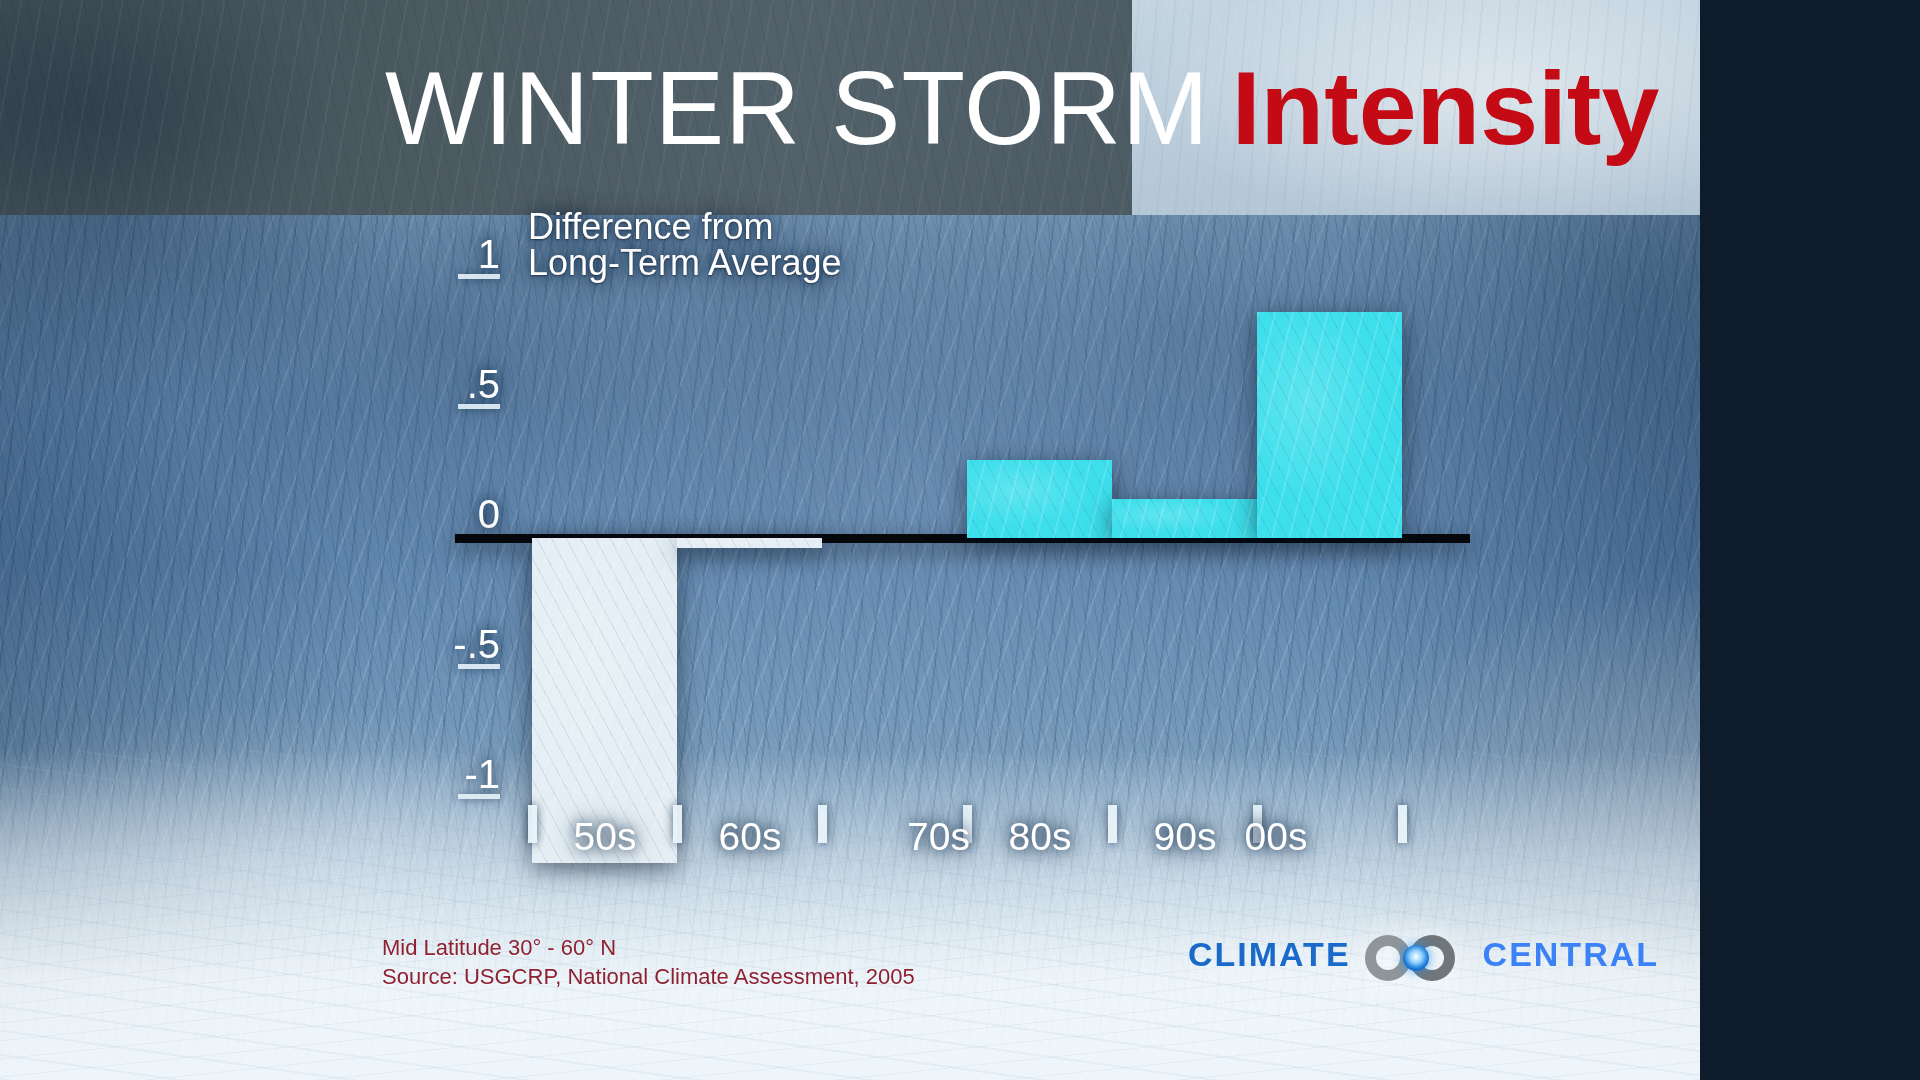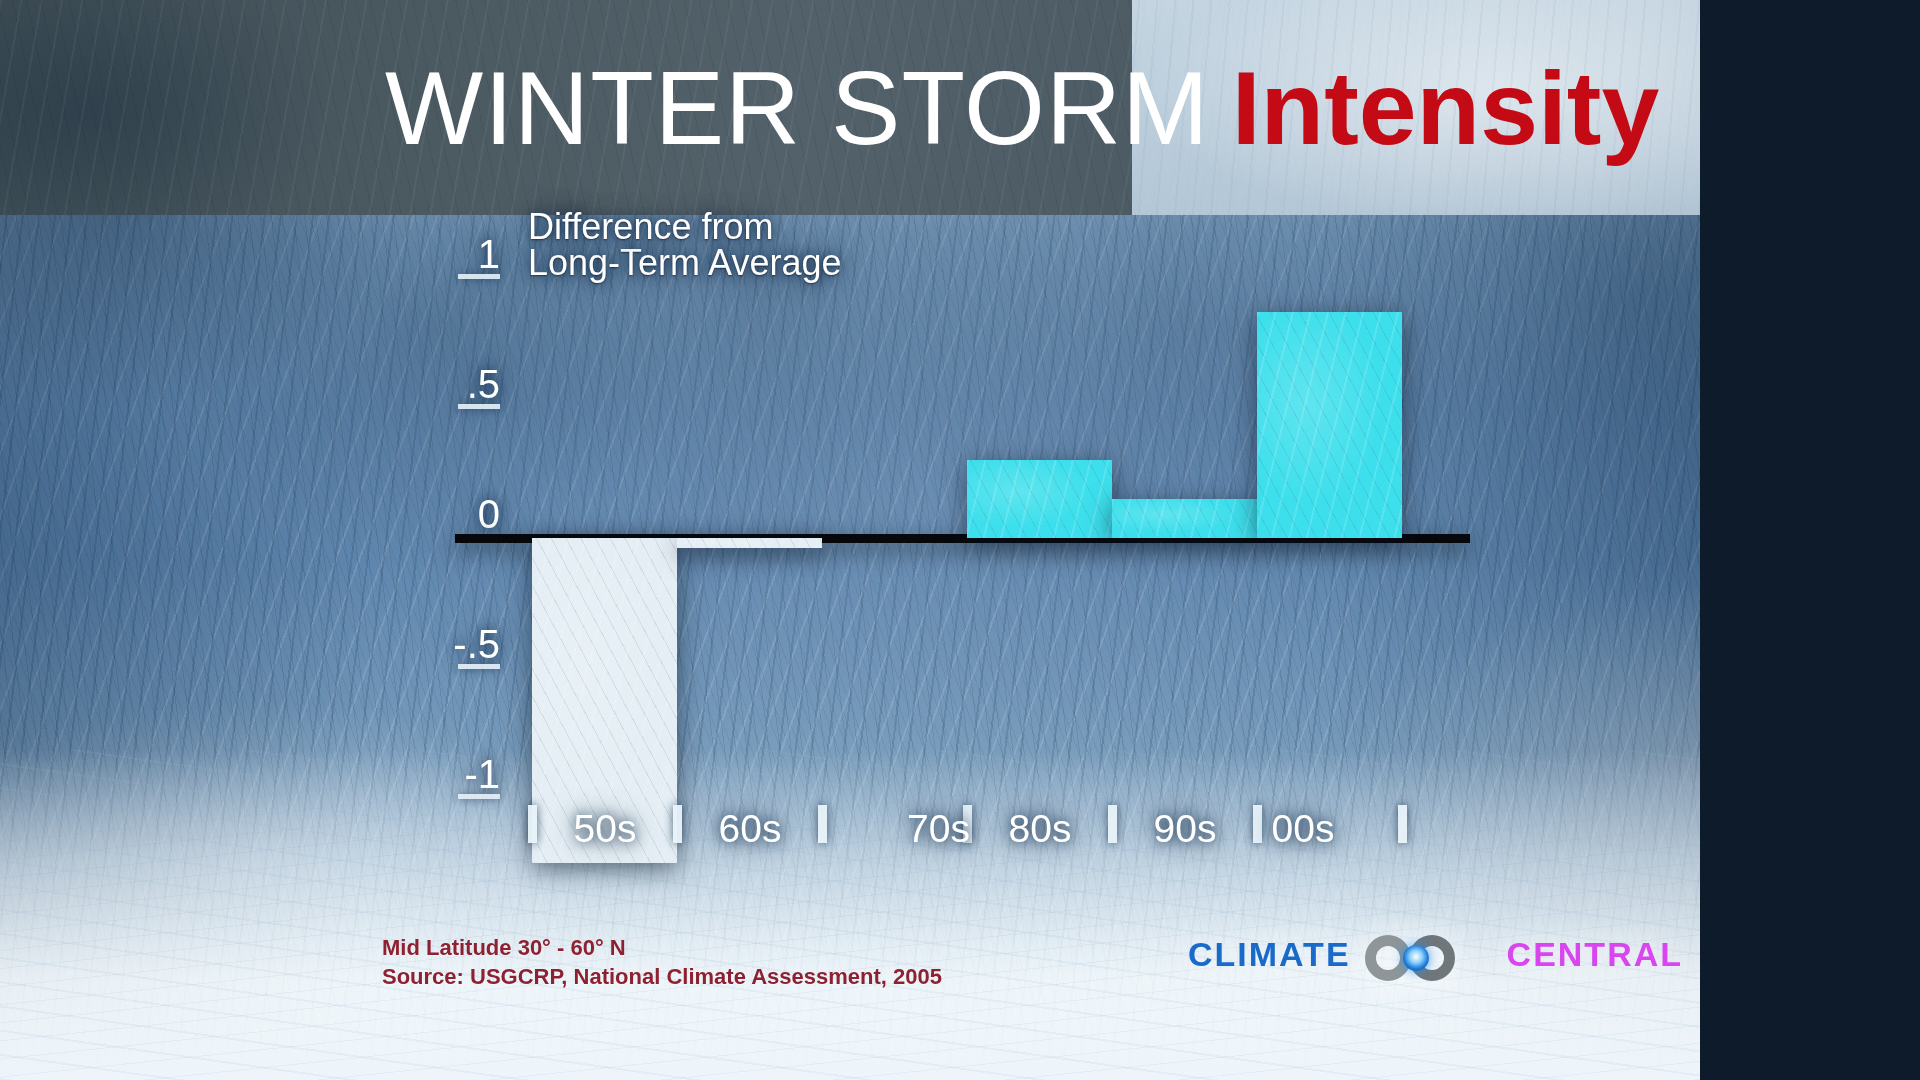--- a/index.html
+++ b/index.html
@@ -138,29 +138,30 @@
 
   .xtick {
     position:absolute; width:9px; height:38px;
     background:rgba(232,242,249,.95);
     box-shadow:0 0 10px rgba(10,35,65,.7);
   }
   .xlabel {
     position:absolute; color:#ffffff; font-size:39px; text-align:center;
     text-shadow:0 0 12px rgba(10,35,65,.9), 0 0 26px rgba(10,35,65,.65);
     width:150px;
+    margin-top:8px;
   }
 
   
   .footer {
     position:absolute; left:0; top:915px; width:1920px; height:165px;
   }
   .footer-note {
     position:absolute; left:382px; top:18px;
-    color:#8d2131; font-size:22px; line-height:1.32; font-weight:700;
+    color:#8d2131; font-size:22px; line-height:1.32; font-weight:400;
     text-shadow:0 1px 0 rgba(255,255,255,.45);
   }
   .logo {
     position:absolute; left:1188px; top:20px;
     display:flex; align-items:flex-start; gap:14px;
     filter:drop-shadow(0 0 14px rgba(255,255,255,.9));
   }
   .logo-word {
     font-size:34px; font-weight:700; color:#1a6bc9;
     letter-spacing:2px; font-family:"Liberation Sans", sans-serif;
@@ -244,33 +245,33 @@
         <div class="xtick" style="left: 818px; top: 590px;"></div>
         <div class="xtick" style="left: 963px; top: 590px;"></div>
         <div class="xtick" style="left: 1108px; top: 590px;"></div>
         <div class="xtick" style="left: 1253px; top: 590px;"></div>
         <div class="xtick" style="left: 1398px; top: 590px;"></div>
         <div class="xlabel" style="left: 530px; top: 592px;">50s</div>
         <div class="xlabel" style="left: 675px; top: 592px;">60s</div>
         <div class="xlabel" style="left: 820px; top: 592px; text-align: right;">70s</div>
         <div class="xlabel" style="left: 965px; top: 592px;">80s</div>
         <div class="xlabel" style="left: 1110px; top: 592px;">90s</div>
-        <div class="xlabel" style="left: 1228px; top: 592px;">00s</div>
+        <div class="xlabel" style="left: 1201px; top: 592px;">00s</div>
       </div>
   </div>
 
   <div class="footer">
     <div class="footer-note" style="color: rgb(141, 33, 49);">
       <div>Mid Latitude 30° - 60° N</div>
       <div>Source: USGCRP, National Climate Assessment, 2005</div>
     </div>
     <div class="logo">
       <span class="logo-word" style="color: rgb(26, 107, 201);">CLIMATE</span>
       <span class="logo-rings">
         <span class="ring ring-l"></span>
         <span class="ring ring-r"></span>
         <span class="ring-core"></span>
       </span>
-      <span class="logo-word" style="color: #d946ef; margin-left: 24px;">CENTRAL</span>
+      <span class="logo-word" style="color: #3b82f6;">CENTRAL</span>
     </div>
   </div>
 
 </div>
 
 </body></html>

